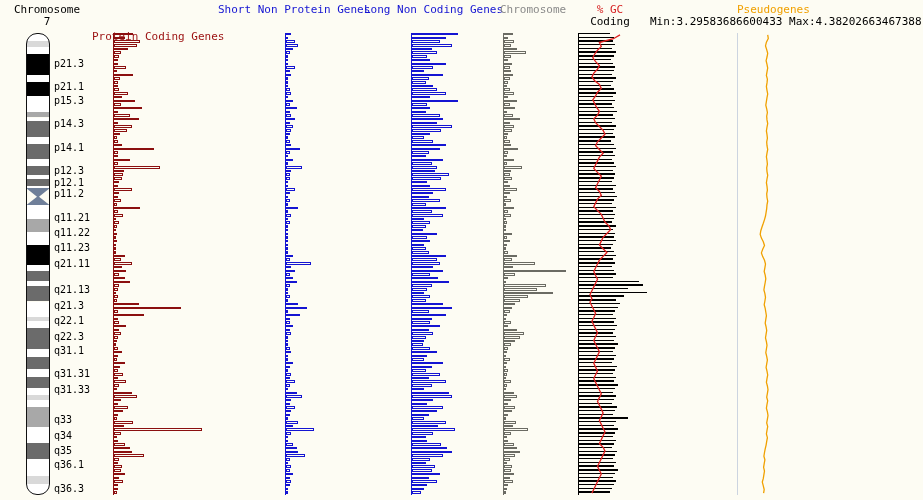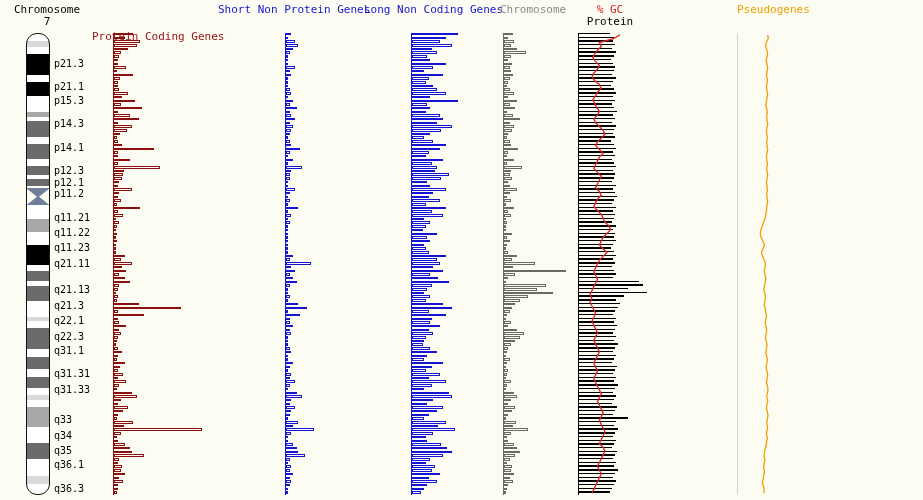--- a/index.html
+++ b/index.html
@@ -53,24 +53,25 @@
   <div class="hdr c-red" style="left:92px;top:4px;margin-top:27px;">Protein Coding Genes</div>
 
   <div class="hdr c-blue" style="left:218px;top:4px;">Short Non Protein Genes</div>
 
   <div class="hdr c-blue" style="left:364px;top:4px;">Long Non Coding Genes</div>
 
   <div class="hdr c-gray" style="left:500px;top:4px;">Chromosome</div>
 
   <div class="hdr two" style="left:576px;top:4px;width:68px;">
     <span class="l1 c-gcred">% GC</span>
-    <span class="l2 c-black">Protein</span>
+    <span class="l2 c-black">Coding</span>
   </div>
 
   <div class="hdr c-orange" style="left:737px;top:4px;">Pseudogenes</div>
+  <div class="hdr c-black" style="left:650px;top:16px;">Min:3.29583686600433 Max:4.38202663467388</div>
 
   <div id="ideo">
     <div id="bands-layer" style="border-radius: 11px; overflow: hidden; position: absolute; left: 0px; top: 0px; width: 24px; height: 462px;">
         <div class="band" title="p22.3" style="top: 0px; height: 7.89744px; background: rgb(255, 255, 255);"></div>
         <div class="band" title="p22.2" style="top: 7.89744px; height: 6.31795px; background: rgb(217, 217, 217);"></div>
         <div class="band" title="p22.1" style="top: 14.2154px; height: 7.10769px; background: rgb(255, 255, 255);"></div>
         <div class="band" title="p21.3" style="top: 21.3231px; height: 20.5333px; background: rgb(0, 0, 0);"></div>
         <div class="band" title="p21.2" style="top: 41.8564px; height: 7.10769px; background: rgb(255, 255, 255);"></div>
         <div class="band" title="p21.1" style="top: 48.9641px; height: 14.2154px; background: rgb(0, 0, 0);"></div>
         <div class="band" title="p15.3" style="top: 63.1795px; height: 15.7949px; background: rgb(255, 255, 255);"></div>

